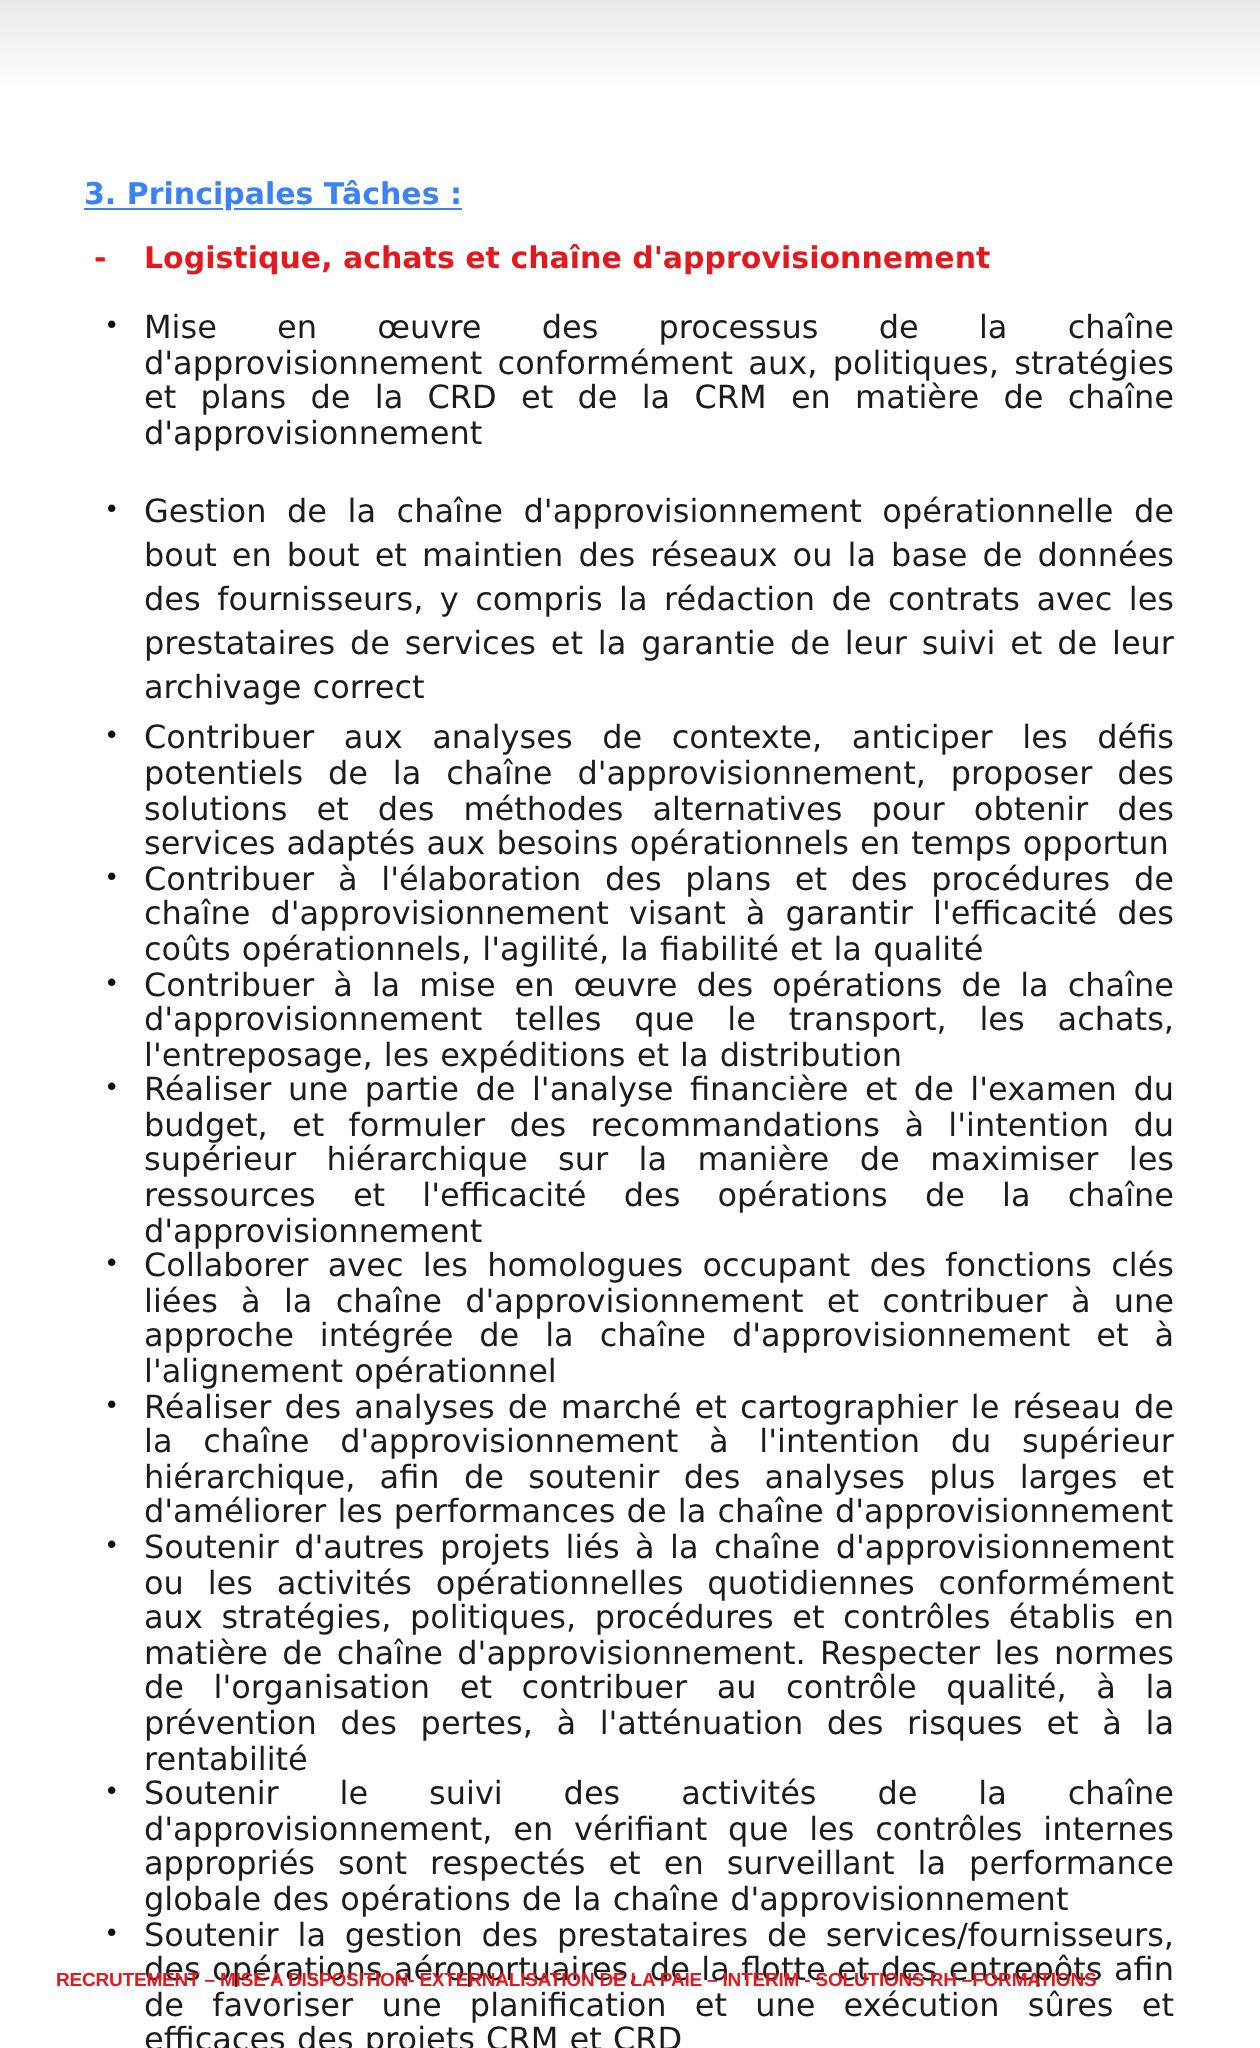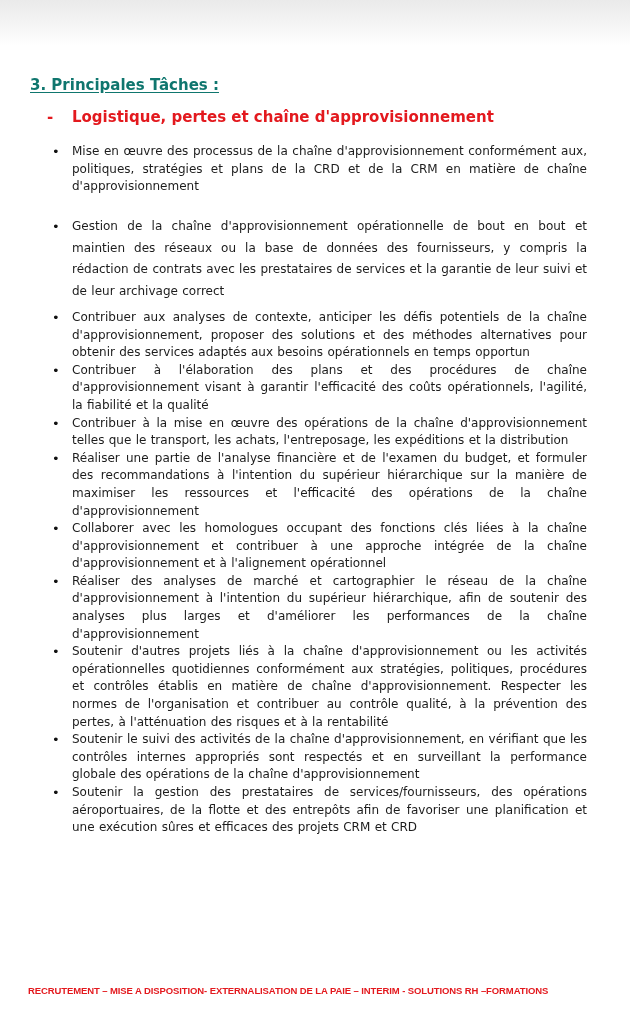--- a/index.html
+++ b/index.html
@@ -19,25 +19,25 @@
     position: absolute;
     top: 0; left: 0;
     width: 630px;
     height: 46px;
     background: linear-gradient(180deg, #eaeaea 0%, #f5f5f5 55%, #ffffff 100%);
   }
   .doc {
     position: relative;
   }
   .main-heading {
-    margin: 0;
+    margin: 12px;
     padding: 76px 0 0 30px;
     font-size: 15px;
     font-weight: bold;
-    color: #0f766e;
+    color: #3b82f6;
   }
   .main-heading .underlined {
     text-decoration: underline;
     text-underline-offset: 2px;
   }
   .sub-heading {
     margin: 14px 0 0 47px;
     font-size: 15px;
     font-weight: bold;
     color: #e3191e;
@@ -50,21 +50,21 @@
   ul.task-list {
     margin: 17px 0 0 0;
     padding: 0 0 0 72px;
     width: 515px;
     list-style: none;
     box-sizing: content-box;
   }
   ul.task-list li {
     position: relative;
     text-align: justify;
-    font-size: 12px;
+    font-size: 16px;
     line-height: 17.6px;
     margin: 0;
     word-spacing: 0.5px;
   }
   ul.task-list li::before {
     content: "\2022";
     position: absolute;
     left: -20px;
     top: 0;
     color: #111;
@@ -93,21 +93,21 @@
 <div class="top-gradient"></div>
 
 <div class="doc">
 
   <h1 class="main-heading">
     <span class="underlined">3. Principales Tâches :</span>
   </h1>
 
   <div class="sub-heading">
     <span class="dash">-</span>
-    <span>Logistique, pertes et chaîne d'approvisionnement</span>
+    <span>Logistique, achats et chaîne d'approvisionnement</span>
   </div>
 
   <ul class="task-list">
     <li>Mise en œuvre des processus de la chaîne d'approvisionnement conformément aux, politiques, stratégies et plans de la CRD et de la CRM en matière de chaîne d'approvisionnement</li>
     <li class="wide-spacing">Gestion de la chaîne d'approvisionnement opérationnelle de bout en bout et maintien des réseaux ou la base de données des fournisseurs, y compris la rédaction de contrats avec les prestataires de services et la garantie de leur suivi et de leur archivage correct</li>
     <li>Contribuer aux analyses de contexte, anticiper les défis potentiels de la chaîne d'approvisionnement, proposer des solutions et des méthodes alternatives pour obtenir des services adaptés aux besoins opérationnels en temps opportun</li>
     <li>Contribuer à l'élaboration des plans et des procédures de chaîne d'approvisionnement visant à garantir l'efficacité des coûts opérationnels, l'agilité, la fiabilité et la qualité</li>
     <li>Contribuer à la mise en œuvre des opérations de la chaîne d'approvisionnement telles que le transport, les achats, l'entreposage, les expéditions et la distribution</li>
     <li>Réaliser une partie de l'analyse financière et de l'examen du budget, et formuler des recommandations à l'intention du supérieur hiérarchique sur la manière de maximiser les ressources et l'efficacité des opérations de la chaîne d'approvisionnement</li>
     <li>Collaborer avec les homologues occupant des fonctions clés liées à la chaîne d'approvisionnement et contribuer à une approche intégrée de la chaîne d'approvisionnement et à l'alignement opérationnel</li>

